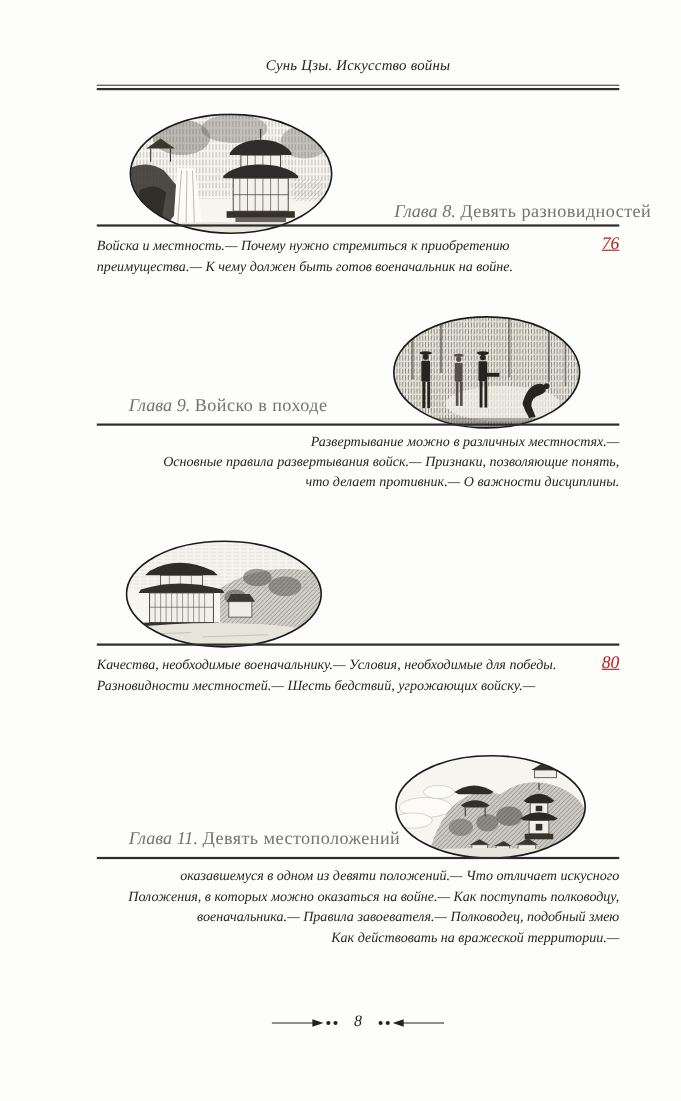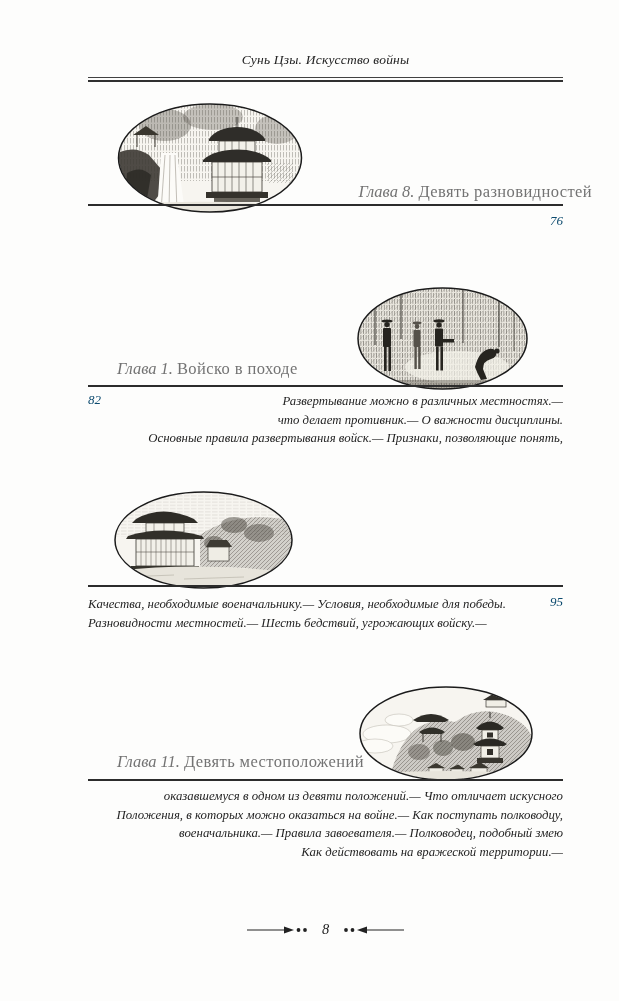--- a/index.html
+++ b/index.html
@@ -28,21 +28,21 @@
   .heading .title { letter-spacing:.4px; margin-left:4px; }
   .align-r { text-align:right; }
   .align-l { text-align:left; }
   .annotation {
     position:absolute; left:88px; width:475px; font-style:italic;
     font-size:12.8px; line-height:18.6px; color:#242424; z-index:2;
   }
   .annotation div { white-space:nowrap; }
   .toc-page-num {
     position:absolute; left:88px; width:475px; font-style:italic;
-    font-size:13px; color:#0c4a6e; z-index:2;
+    font-size:16px; color:#b91c1c; z-index:2;text-decoration:underline;
   }
   .illustration { position:absolute; z-index:1; }
   .footer {
     position:absolute; top:921px; left:88px; width:475px; display:flex;
     align-items:center; justify-content:center; gap:13px;
   }
   .footer .num { font-style:italic; font-size:14.5px; color:#1c1c1c; }
 </style>
 </head>
 <body>
@@ -99,20 +99,24 @@
       <line x1="38" y1="32" x2="38" y2="44" stroke="#3a372f" stroke-width="1"></line>
       <rect x="150" y="60" width="26" height="20" fill="url(#d8)" opacity="0.8"></rect>
       <path d="M0,102 Q90,95 186,103 L186,110 L0,110 Z" fill="#e9e6dd"></path>
     </g>
     <ellipse cx="93" cy="55" rx="91.5" ry="54" fill="none" stroke="#1b1b1b" stroke-width="1.5"></ellipse>
   </svg>
   <div class="heading align-r" style="top:182px">
     <span class="label">Глава 8.</span><span class="title">Девять разновидностей</span>
   </div>
   <div class="chapter-rule" style="top:204px"></div>
+  <div class="annotation align-l" style="top:214px">
+    <div>Войска и местность.— Почему нужно стремиться к приобретению</div>
+    <div>преимущества.— К чему должен быть готов военачальник на войне.</div>
+  </div>
   <div class="toc-page-num align-r" style="top:213px">76</div>
 
   <svg class="illustration" style="left:357px;top:287px" width="171" height="103" viewBox="0 0 171 103">
     <defs>
       <clipPath id="clip9">
           <ellipse cx="85.5" cy="51.5" rx="84" ry="50"></ellipse>
         </clipPath>
       <pattern id="v9" width="2.6" height="6" patternUnits="userSpaceOnUse">
           <line x1="1.3" y1="0" x2="1.3" y2="4.8" stroke="#45423b" stroke-width="0.6"></line>
         </pattern>
@@ -152,28 +156,27 @@
           <rect x="83.4" y="59.5" width="2.6" height="24"></rect>
         <rect x="85" y="52" width="12" height="3.5"></rect>
       </g>
       <path d="M118,80 Q122,64 132,62 Q138,61 139,66 Q140,70 134,72 Q126,74 126,82 L130,92 L124,93 Q120,86 118,80 Z" fill="#26241f"></path>
       <circle cx="140" cy="64" r="2.6" fill="#26241f"></circle>
       <rect x="0" y="93" width="171" height="10" fill="#4d493f" opacity="0.4"></rect>
     </g>
     <ellipse cx="85.5" cy="51.5" rx="84.5" ry="50.5" fill="none" stroke="#1b1b1b" stroke-width="1.5"></ellipse>
   </svg>
   <div class="heading align-l" style="top:359px">
-    <span class="label">Глава 1.</span><span class="title">Войско в походе</span>
+    <span class="label">Глава 9.</span><span class="title">Войско в походе</span>
   </div>
   <div class="chapter-rule" style="top:385px"></div>
-  <div class="toc-page-num align-l" style="top:392px">82</div>
   <div class="annotation align-r" style="top:392px">
     <div>Развертывание можно в различных местностях.—</div>
+    <div>Основные правила развертывания войск.— Признаки, позволяющие понять,</div>
     <div>что делает противник.— О важности дисциплины.</div>
-    <div>Основные правила развертывания войск.— Признаки, позволяющие понять,</div>
   </div>
 
   <svg class="illustration" style="left:114px;top:491px" width="179" height="98" viewBox="0 0 179 98">
     <defs>
       <clipPath id="clip10">
           <ellipse cx="89.5" cy="49" rx="88" ry="47.5"></ellipse>
         </clipPath>
       <pattern id="hz10" width="7" height="3.2" patternUnits="userSpaceOnUse">
           <line x1="0" y1="1.6" x2="5.6" y2="1.6" stroke="#908c82" stroke-width="0.35"></line>
         </pattern>
@@ -214,21 +217,21 @@
       <line x1="10" y1="86" x2="60" y2="84" stroke="#a9a599" stroke-width="0.5"></line>
       <line x1="70" y1="88" x2="130" y2="86" stroke="#a9a599" stroke-width="0.5"></line>
     </g>
     <ellipse cx="89.5" cy="49" rx="88.5" ry="48" fill="none" stroke="#1b1b1b" stroke-width="1.5"></ellipse>
   </svg>
   <div class="chapter-rule" style="top:585px"></div>
   <div class="annotation align-l" style="top:595px">
     <div>Качества, необходимые военачальнику.— Условия, необходимые для победы.</div>
     <div>Разновидности местностей.— Шесть бедствий, угрожающих войску.—</div>
   </div>
-  <div class="toc-page-num align-r" style="top:594px">95</div>
+  <div class="toc-page-num align-r" style="top:594px">80</div>
 
   <svg class="illustration" style="left:359px;top:686px" width="174" height="95" viewBox="0 0 174 95">
     <defs>
       <clipPath id="clip11">
           <ellipse cx="87" cy="47.5" rx="85.5" ry="46"></ellipse>
         </clipPath>
       <pattern id="d11" width="4" height="4" patternUnits="userSpaceOnUse">
           <path d="M0 4 L4 0" stroke="#5c5850" stroke-width="0.45"></path>
         </pattern>
     </defs>

